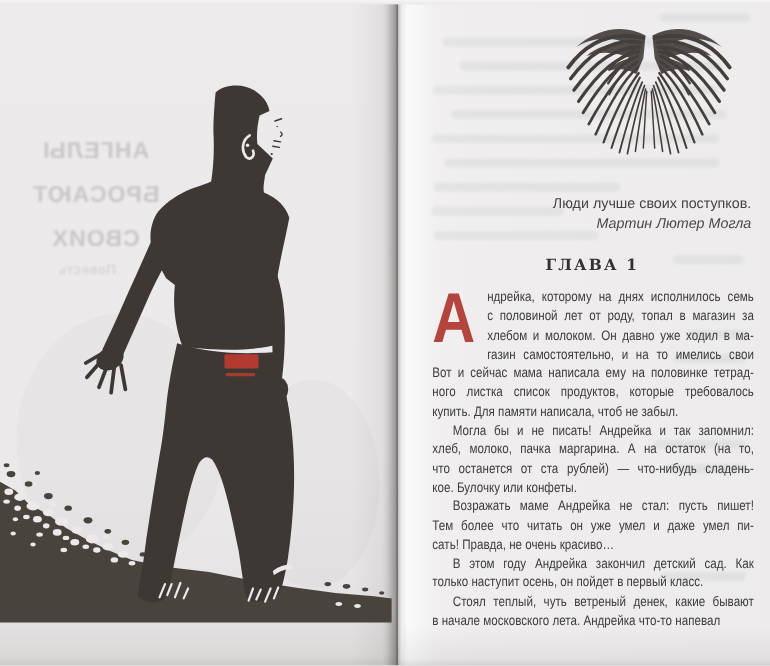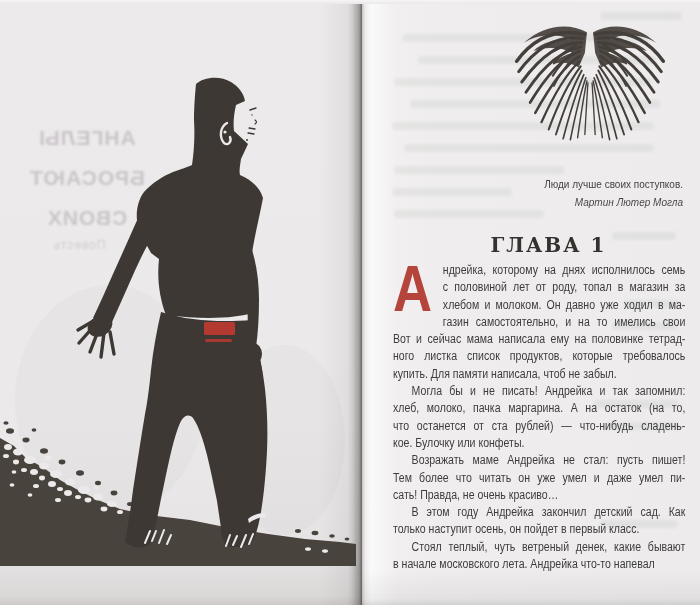--- a/index.html
+++ b/index.html
@@ -27,25 +27,25 @@
   .ghost-sub{position:absolute;left:34px;top:238px;width:90px;
     transform:scaleX(-1);filter:blur(1.2px);
     font-size:12px;color:rgba(105,98,108,0.22);text-align:center;letter-spacing:1px;}
   .illu{position:absolute;left:0;top:0;width:362px;height:605px;}
   
   .st{position:absolute;height:8px;border-radius:4px;background:#5c6f60;
     opacity:0.08;filter:blur(1.6px);}
   
   .wings{position:absolute;left:134px;top:22px;width:188px;height:126px;}
   .epigraph{position:absolute;right:17px;top:176px;width:240px;text-align:right;
-    font-size:10px;line-height:18px;color:#454443;}
+    font-size:13px;line-height:18px;color:#454443;}
   .epigraph .author{font-style:italic;color:#4a4948;}
-  .chapter{position:absolute;left:40px;top:233px;width:293px;text-align:center;
+  .chapter{position:absolute;left:30px;top:233px;width:293px;text-align:center;
     font-family:"DejaVu Serif","Liberation Serif",serif;font-weight:bold;
-    font-size:20px;letter-spacing:2px;color:#34322f;}
+    font-size:14px;letter-spacing:2px;color:#34322f;}
   .bodytext{position:absolute;left:31px;top:262px;width:346px;
     transform:scaleX(0.845);transform-origin:left top;
     font-size:12.5px;color:#3d3c3c;}
   .dropcap{float:left;width:52px;height:50px;margin:2px 7px 0 0;
     font-size:64px;line-height:50px;font-weight:bold;color:#b5443c;text-align:left;}
   .line{height:17.3px;line-height:17.3px;overflow:hidden;
     text-align:justify;text-align-last:justify;white-space:normal;}
   .line.e{text-align-last:left;}
   .line.i{text-indent:22px;}
 </style>

